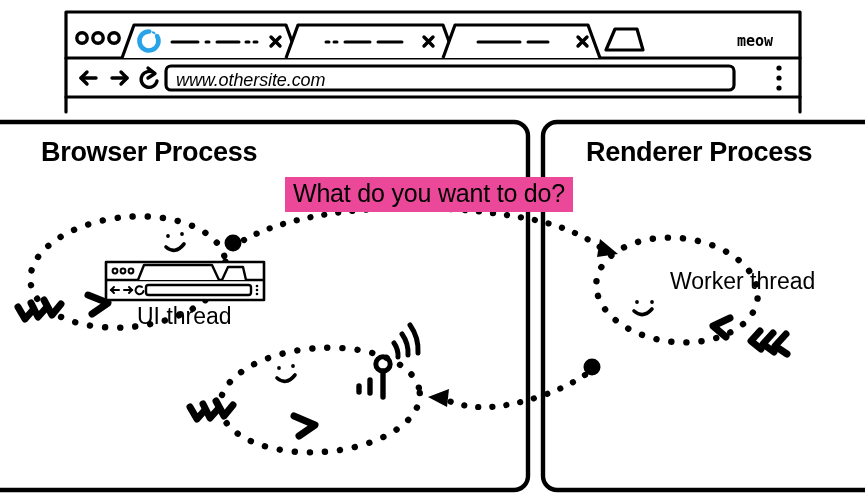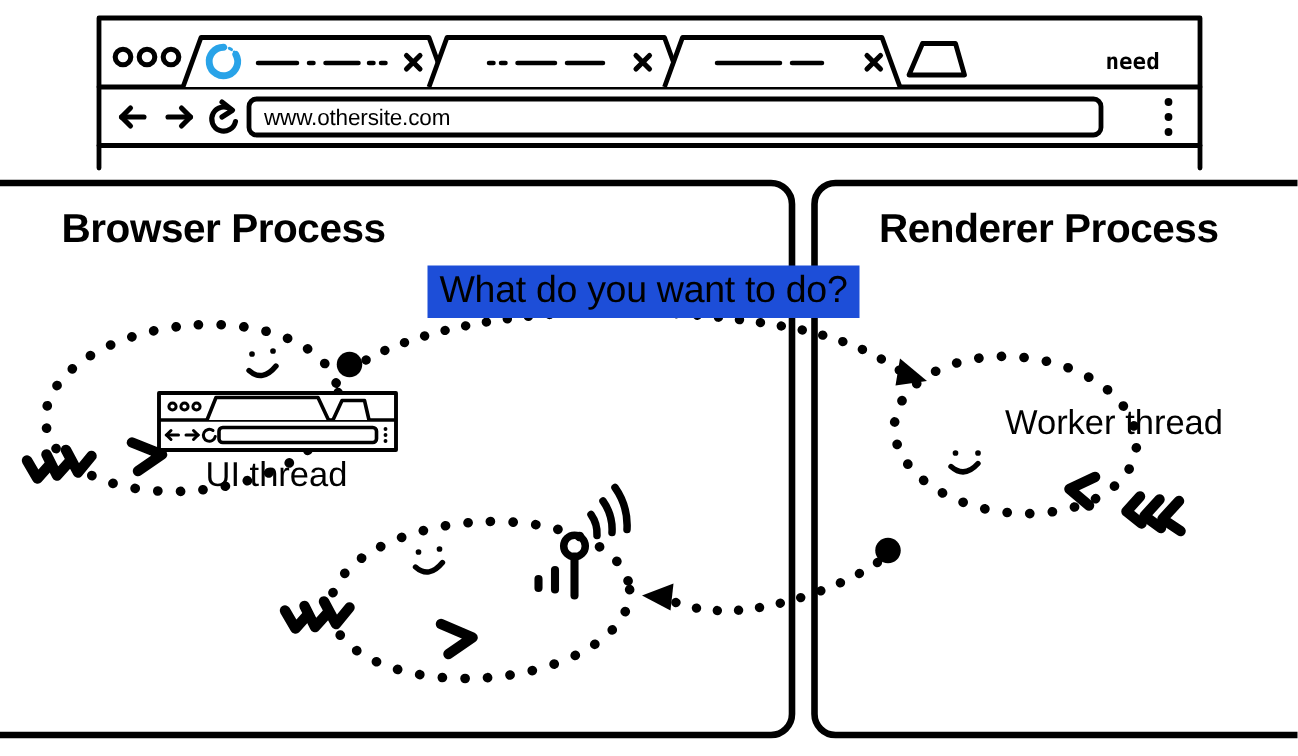--- a/index.html
+++ b/index.html
@@ -4,22 +4,22 @@
 <style>
   html,body{margin:0;padding:0;background:#ffffff;}
   body{width:865px;height:504px;overflow:hidden;font-family:"Liberation Sans",sans-serif;}
   #stage{position:relative;width:865px;height:504px;background:#fff;}
   #stage svg.layer{position:absolute;left:0;top:0;width:865px;height:504px;}
 
   .lbl{position:absolute;white-space:nowrap;color:#000;}
 
   .process-title{font-size:27px;font-weight:bold;letter-spacing:-0.3px;}
   .thread-label{font-size:23px;font-weight:normal;letter-spacing:0px;}
-  .speech{font-size:25px;background:#1d4ed8;padding:2px 8px 4px 8px;letter-spacing:-0.2px;}
-  .urltext{font-size:15px;letter-spacing:-0.1px;}
+  .speech{font-size:25px;background:#ec4899;padding:2px 8px 4px 8px;letter-spacing:-0.2px;}
+  .urltext{font-size:18px;letter-spacing:-0.1px;font-style:italic;}
   .meow{font-family:"DejaVu Sans Mono",monospace;font-size:15px;font-weight:bold;letter-spacing:0px;}
 </style>
 </head>
 <body>
 
 <div id="stage">
 
   <svg class="layer" viewBox="0 0 865 504" xmlns="http://www.w3.org/2000/svg">
     <g fill="none" stroke="#000" stroke-width="3.2" stroke-linejoin="round" stroke-linecap="round">
 
@@ -106,21 +106,21 @@
     </g>
 
     <g fill="#000">
       <circle cx="779" cy="68" r="2.6"></circle>
       <circle cx="779" cy="78" r="2.6"></circle>
       <circle cx="779" cy="88" r="2.6"></circle>
     </g>
   </svg>
 
   <div class="lbl urltext" style="left:176px;top:70px;">www.othersite.com</div>
-  <div class="lbl meow" style="left:737px;top:32px;">need</div>
+  <div class="lbl meow" style="left:737px;top:32px;">meow</div>
 
   <svg class="layer" viewBox="0 0 865 504" xmlns="http://www.w3.org/2000/svg">
     <g fill="none" stroke="#000" stroke-width="4.4" stroke-linejoin="round" stroke-linecap="round">
 
       <path d="M-30,122 L514,122 A14,14 0 0,1 528,136 L528,476 A14,14 0 0,1 514,490 L-30,490"></path>
 
       <path d="M895,122 L557,122 A14,14 0 0,0 543,136 L543,476 A14,14 0 0,0 557,490 L895,490"></path>
     </g>
   </svg>
 

